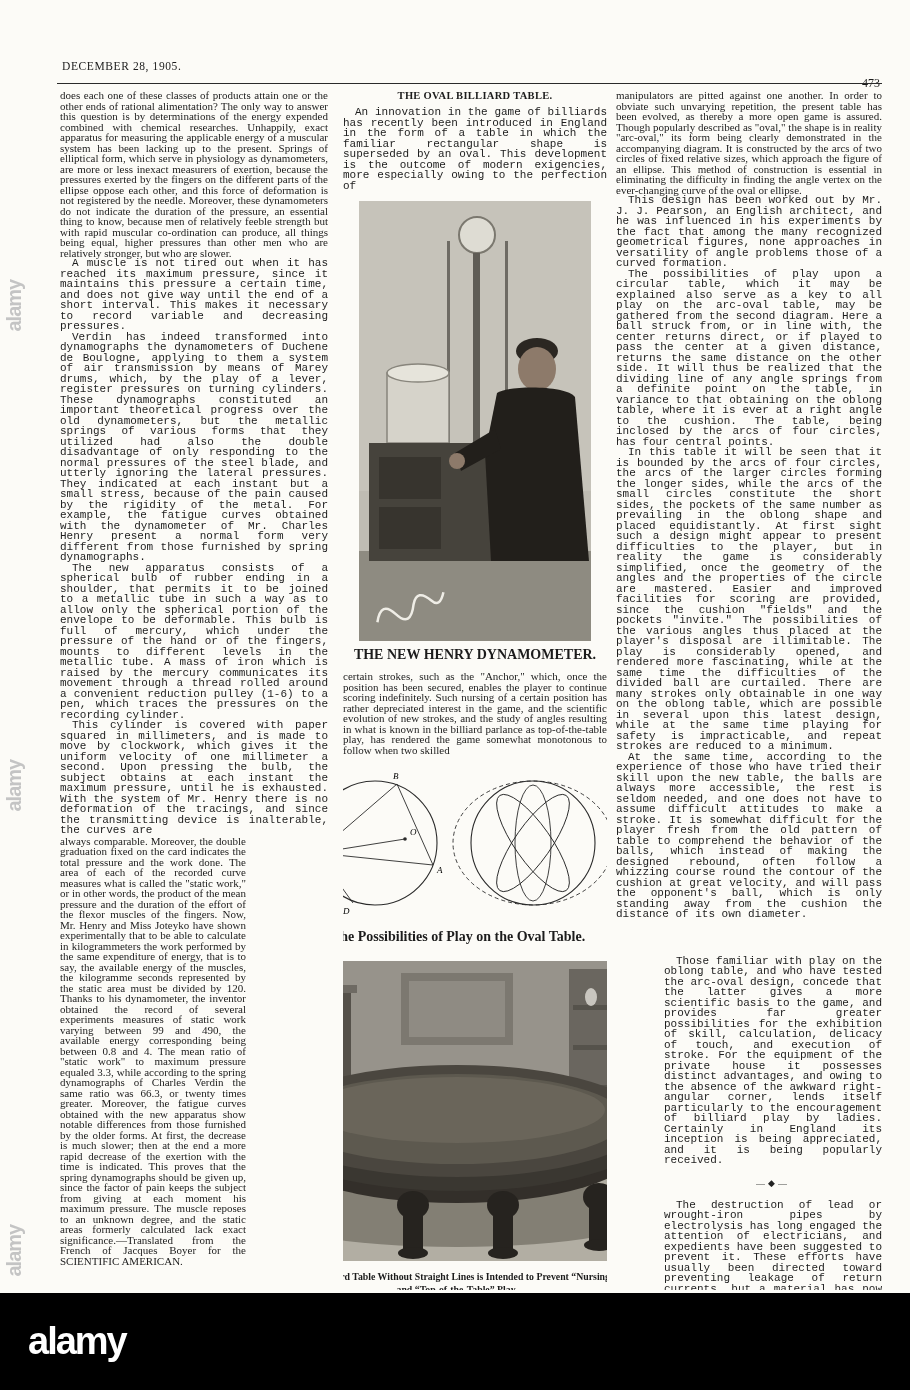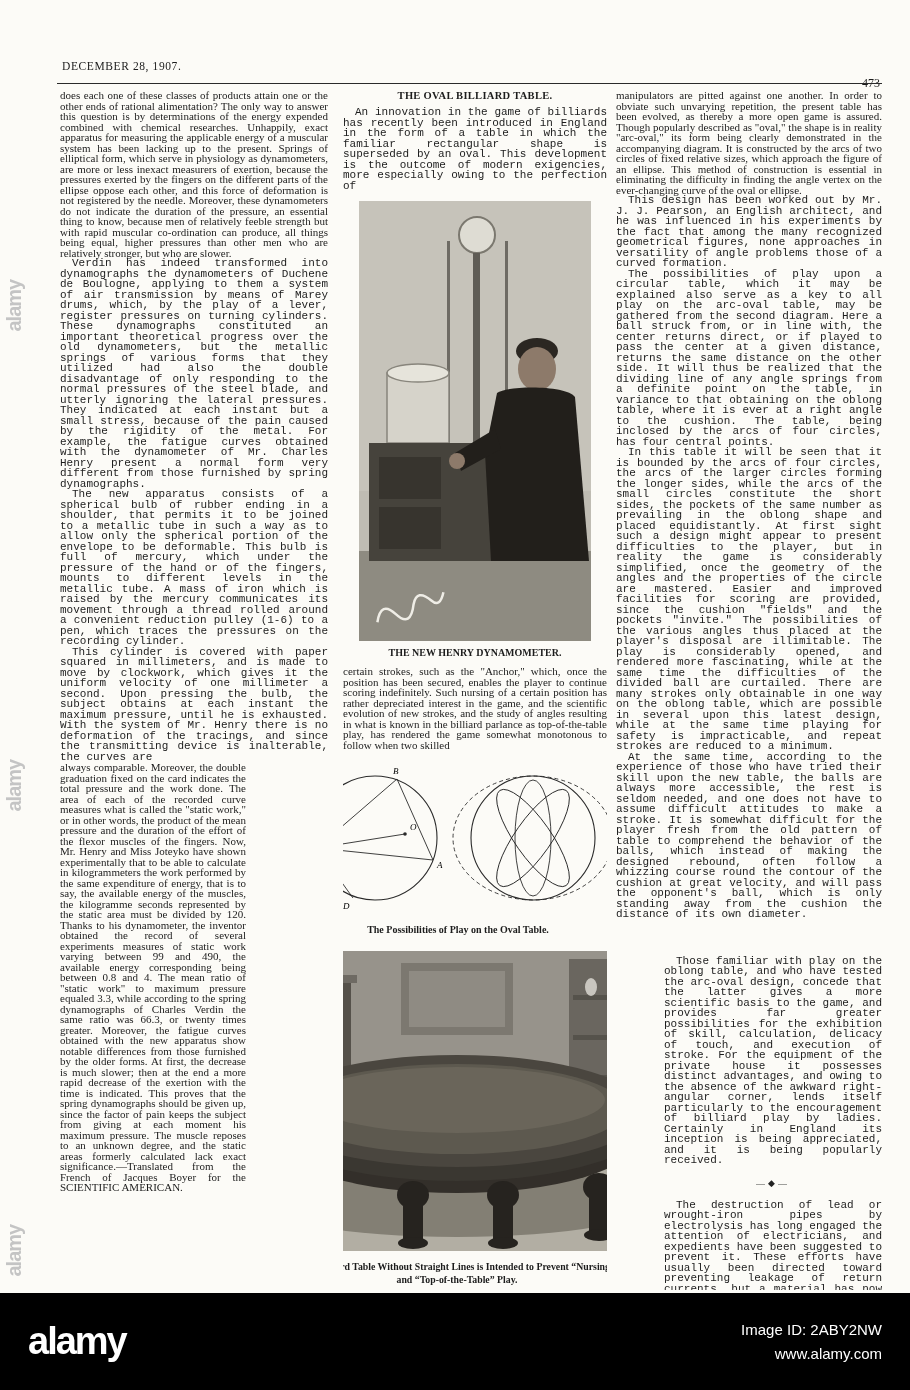--- a/index.html
+++ b/index.html
@@ -18,21 +18,21 @@
   .col-left{left:60px;width:268px;}
   .col-mid{left:343px;width:264px;}
   .col-right{left:616px;width:266px;}
 
   p{margin:0;text-align:justify;font-size:11px;line-height:10.5px;}
   p.ind{text-indent:12px;font-family:Liberation Mono, monospace;}
   .narrow-left{margin-right:82px;}
   .narrow-right{margin-left:48px;margin-top:36px;}
 
   .article-title{margin:0 0 6px 0;text-align:center;font-weight:bold;font-size:10.5px;letter-spacing:.3px;}
-  .photo-caption{text-align:center;font-weight:bold;font-size:10px;margin:6px 0 8px;}
+  .photo-caption{text-align:center;font-weight:bold;font-size:14px;margin:6px 0 8px;}
   .fig-wrap{text-align:center;}
   .dyna-photo{display:block;margin:10px auto 2px;}
   .diagram-wrap{width:330px;margin-left:-50px;margin-top:12px;text-align:center;}
   .billiard-wrap{width:412px;margin-left:-92px;margin-top:16px;text-align:center;}
   .billiard-caption{font-weight:bold;font-size:9.8px;text-align:center;line-height:12.5px;margin-top:6px;}
   .billiard-caption2{font-weight:bold;font-size:9.8px;text-align:center;line-height:12.5px;}
   .billiard-title{font-weight:bold;font-size:10.5px;text-align:center;margin-top:5px;letter-spacing:.3px;}
   .ornament{text-align:center;font-size:9px;margin:12px 0;letter-spacing:3px;color:#222;}
 
   
@@ -48,26 +48,27 @@
 </style>
 </head>
 <body>
 
 <div class="page">
 
   <div class="wm wm1">alamy</div>
   <div class="wm wm2">alamy</div>
   <div class="wm wm3">alamy</div>
 
-  <div class="page-date">DECEMBER 28, 1907.</div>
+  <div class="page-date">DECEMBER 28, 1905.</div>
   <div class="page-number">473</div>
   <div class="header-rule"></div>
 
   <div class="col col-left">
     <p>does each one of these classes of products attain one or the other ends of rational alimentation? The only way to answer this question is by determinations of the energy expended combined with chemical researches. Unhappily, exact apparatus for measuring the applicable energy of a muscular system has been lacking up to the present. Springs of elliptical form, which serve in physiology as dynamometers, are more or less inexact measurers of exertion, because the pressures exerted by the fingers on the different parts of the ellipse oppose each other, and this force of deformation is not registered by the needle. Moreover, these dynamometers do not indicate the duration of the pressure, an essential thing to know, because men of relatively feeble strength but with rapid muscular co-ordination can produce, all things being equal, higher pressures than other men who are relatively stronger, but who are slower.</p>
+    <p class="ind">A muscle is not tired out when it has reached its maximum pressure, since it maintains this pressure a certain time, and does not give way until the end of a short interval. This makes it necessary to record variable and decreasing pressures.</p>
     <p class="ind">Verdin has indeed transformed into dynamographs the dynamometers of Duchene de Boulogne, applying to them a system of air transmission by means of Marey drums, which, by the play of a lever, register pressures on turning cylinders. These dynamographs constituted an important theoretical progress over the old dynamometers, but the metallic springs of various forms that they utilized had also the double disadvantage of only responding to the normal pressures of the steel blade, and utterly ignoring the lateral pressures. They indicated at each instant but a small stress, because of the pain caused by the rigidity of the metal. For example, the fatigue curves obtained with the dynamometer of Mr. Charles Henry present a normal form very different from those furnished by spring dynamographs.</p>
     <p class="ind">The new apparatus consists of a spherical bulb of rubber ending in a shoulder, that permits it to be joined to a metallic tube in such a way as to allow only the spherical portion of the envelope to be deformable. This bulb is full of mercury, which under the pressure of the hand or of the fingers, mounts to different levels in the metallic tube. A mass of iron which is raised by the mercury communicates its movement through a thread rolled around a convenient reduction pulley (1-6) to a pen, which traces the pressures on the recording cylinder.</p>
     <p class="ind">This cylinder is covered with paper squared in millimeters, and is made to move by clockwork, which gives it the uniform velocity of one millimeter a second. Upon pressing the bulb, the subject obtains at each instant the maximum pressure, until he is exhausted. With the system of Mr. Henry there is no deformation of the tracings, and since the transmitting device is inalterable, the curves are</p>
     <div class="narrow-left">
       <p>always comparable. Moreover, the double graduation fixed on the card indicates the total pressure and the work done. The area of each of the recorded curve measures what is called the "static work," or in other words, the product of the mean pressure and the duration of the effort of the flexor muscles of the fingers. Now, Mr. Henry and Miss Joteyko have shown experimentally that to be able to calculate in kilogrammeters the work performed by the same expenditure of energy, that is to say, the available energy of the muscles, the kilogramme seconds represented by the static area must be divided by 120. Thanks to his dynamometer, the inventor obtained the record of several experiments measures of static work varying between 99 and 490, the available energy corresponding being between 0.8 and 4. The mean ratio of "static work" to maximum pressure equaled 3.3, while according to the spring dynamographs of Charles Verdin the same ratio was 66.3, or twenty times greater. Moreover, the fatigue curves obtained with the new apparatus show notable differences from those furnished by the older forms. At first, the decrease is much slower; then at the end a more rapid decrease of the exertion with the time is indicated. This proves that the spring dynamographs should be given up, since the factor of pain keeps the subject from giving at each moment his maximum pressure. The muscle reposes to an unknown degree, and the static areas formerly calculated lack exact significance.—Translated from the French of Jacques Boyer for the SCIENTIFIC AMERICAN.</p>
     </div>
   </div>
 
   <div class="col col-mid">
     <h2 class="article-title">THE OVAL BILLIARD TABLE.</h2>
@@ -186,19 +187,15 @@
     <p class="ind">At the same time, according to the experience of those who have tried their skill upon the new table, the balls are always more accessible, the rest is seldom needed, and one does not have to assume difficult attitudes to make a stroke. It is somewhat difficult for the player fresh from the old pattern of table to comprehend the behavior of the balls, which instead of making the designed rebound, often follow a whizzing course round the contour of the cushion at great velocity, and will pass the opponent's ball, which is only standing away from the cushion the distance of its own diameter.</p>
     <div class="narrow-right">
       <p class="ind">Those familiar with play on the oblong table, and who have tested the arc-oval design, concede that the latter gives a more scientific basis to the game, and provides far greater possibilities for the exhibition of skill, calculation, delicacy of touch, and execution of stroke. For the equipment of the private house it possesses distinct advantages, and owing to the absence of the awkward right-angular corner, lends itself particularly to the encouragement of billiard play by ladies. Certainly in England its inception is being appreciated, and it is being popularly received.</p>
       <div class="ornament">—◆—</div>
       <p class="ind">The destruction of lead or wrought-iron pipes by electrolysis has long engaged the attention of electricians, and expedients have been suggested to prevent it. These efforts have usually been directed toward preventing leakage of return currents, but a material has now been put on the market to insulate the pipes themselves. This is a covering of a specially-prepared asbestos paper in laminated form, thoroughly impregnated, and coated with a waterproof insulating compound. It acts as an insulating medium between the pipe and the ground, and being made of indestructible materials, is permanently durable. The covering is from ¼ to ⅜ inch thick and is made in 3 foot sections, to fit various sizes of pipes. All joints are sealed by strips and insulating cement, which are furnished with the covering. For sleeve couplings, etc., special sleeves are provided.</p>
     </div>
   </div>
 
   <div class="alamy-bar">
     <div class="alamy-logo">alamy</div>
-    <div class="alamy-info">
-      <div>Image ID: 2ABY2NW</div>
-      <div>www.alamy.com</div>
-    </div>
   </div>
 
 </div>
 
 </body></html>

